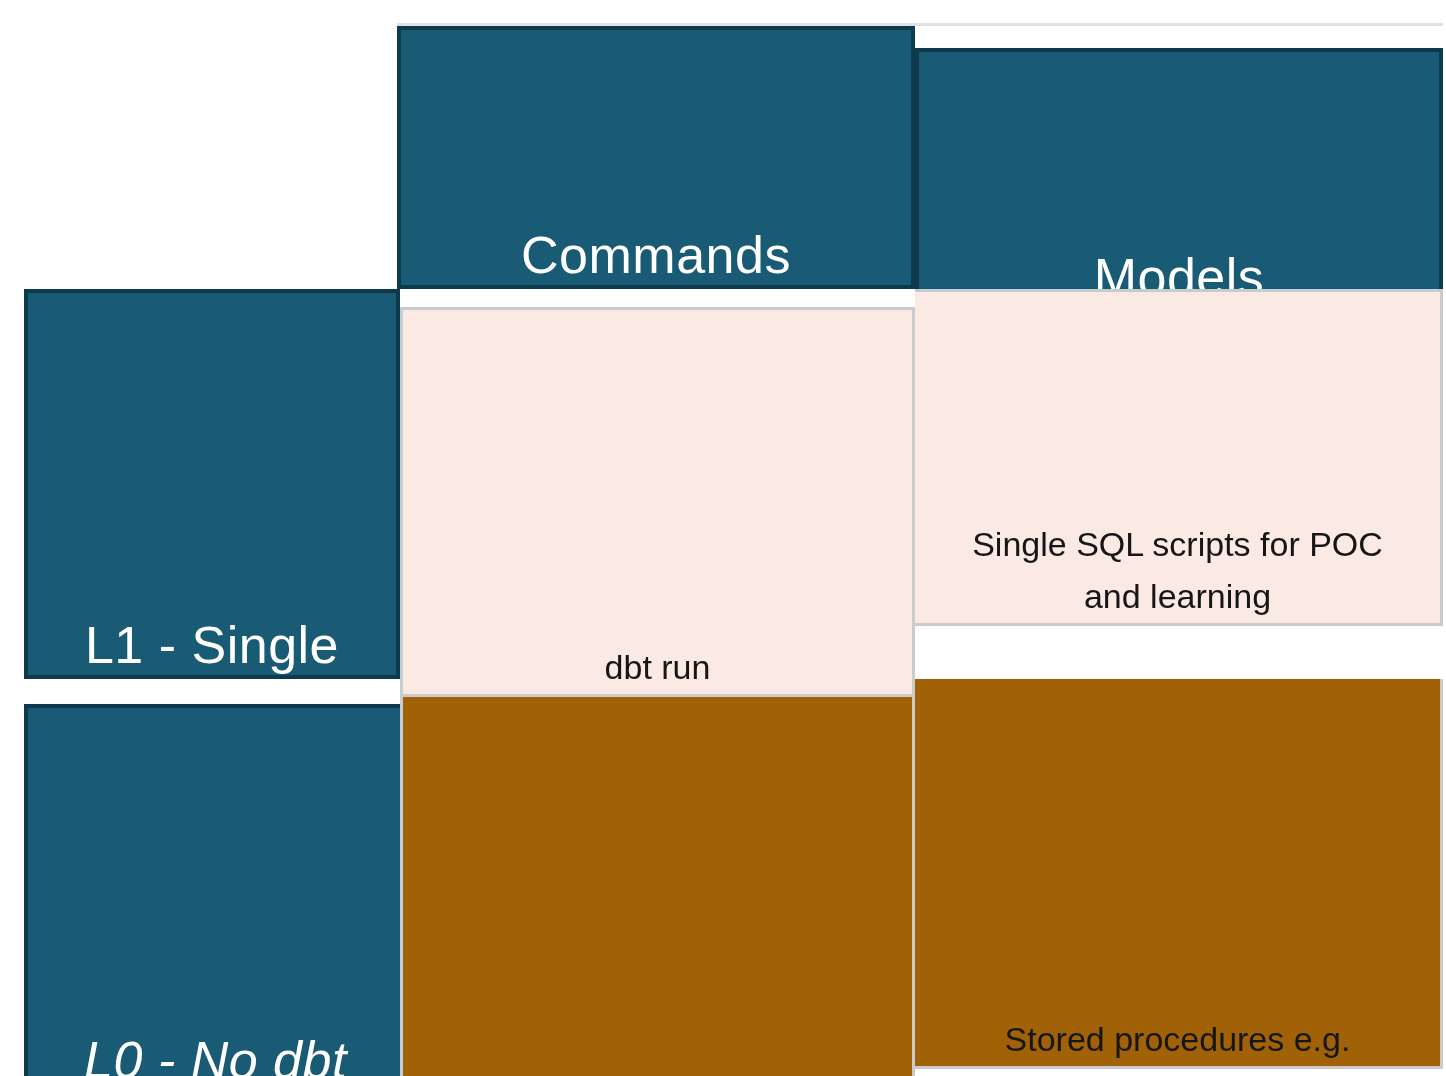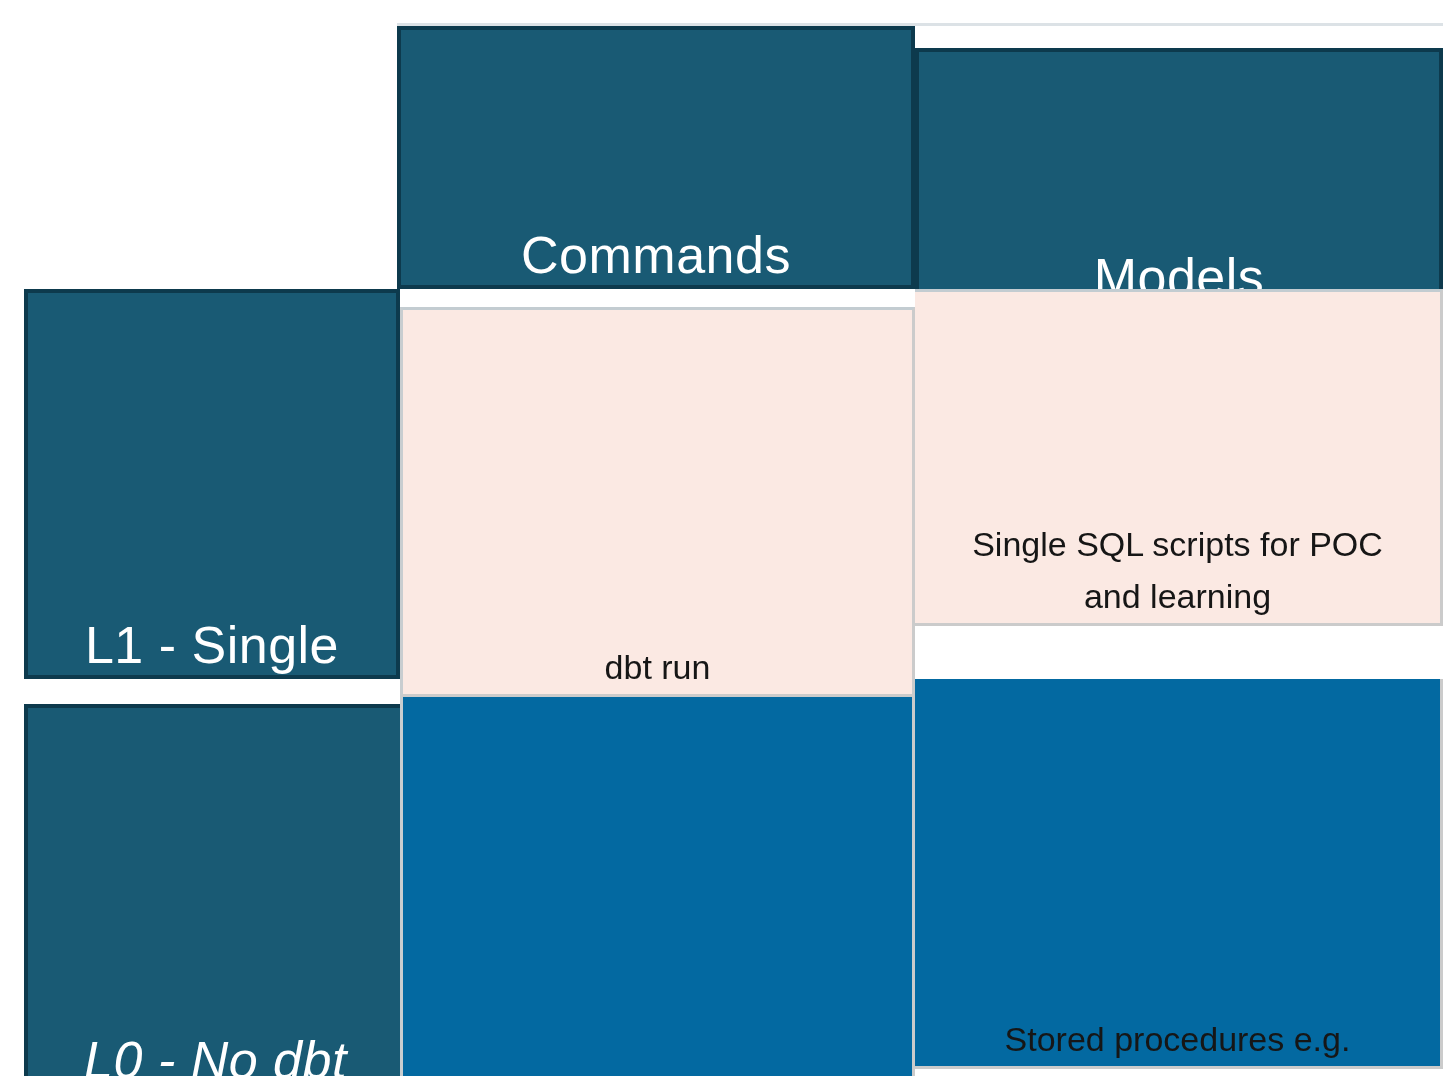--- a/index.html
+++ b/index.html
@@ -30,21 +30,21 @@
     font-size: 52px;
     font-weight: 400;
     letter-spacing: 0.5px;
   }
   .body-cell {
     font-size: 34px;
     color: #161616;
     line-height: 1.55;
   }
   .pink { background: #fbe9e3; }
-  .white-cell { background: #0369a1; }
+  .white-cell { background: #a16207; }
 
   
   .gl-top    { border-top: 3px solid #c3ccd1; }
   .gl-left   { border-left: 3px solid #c8cdd0; margin-top: 18px; }
   .gl-right  { border-right: 3px solid #cbcbcb; }
   .gl-bottom { border-bottom: 3px solid #cbcbcb; }
 
   .top-gridline {
     position: absolute;
     left: 397px; top: 23px;

